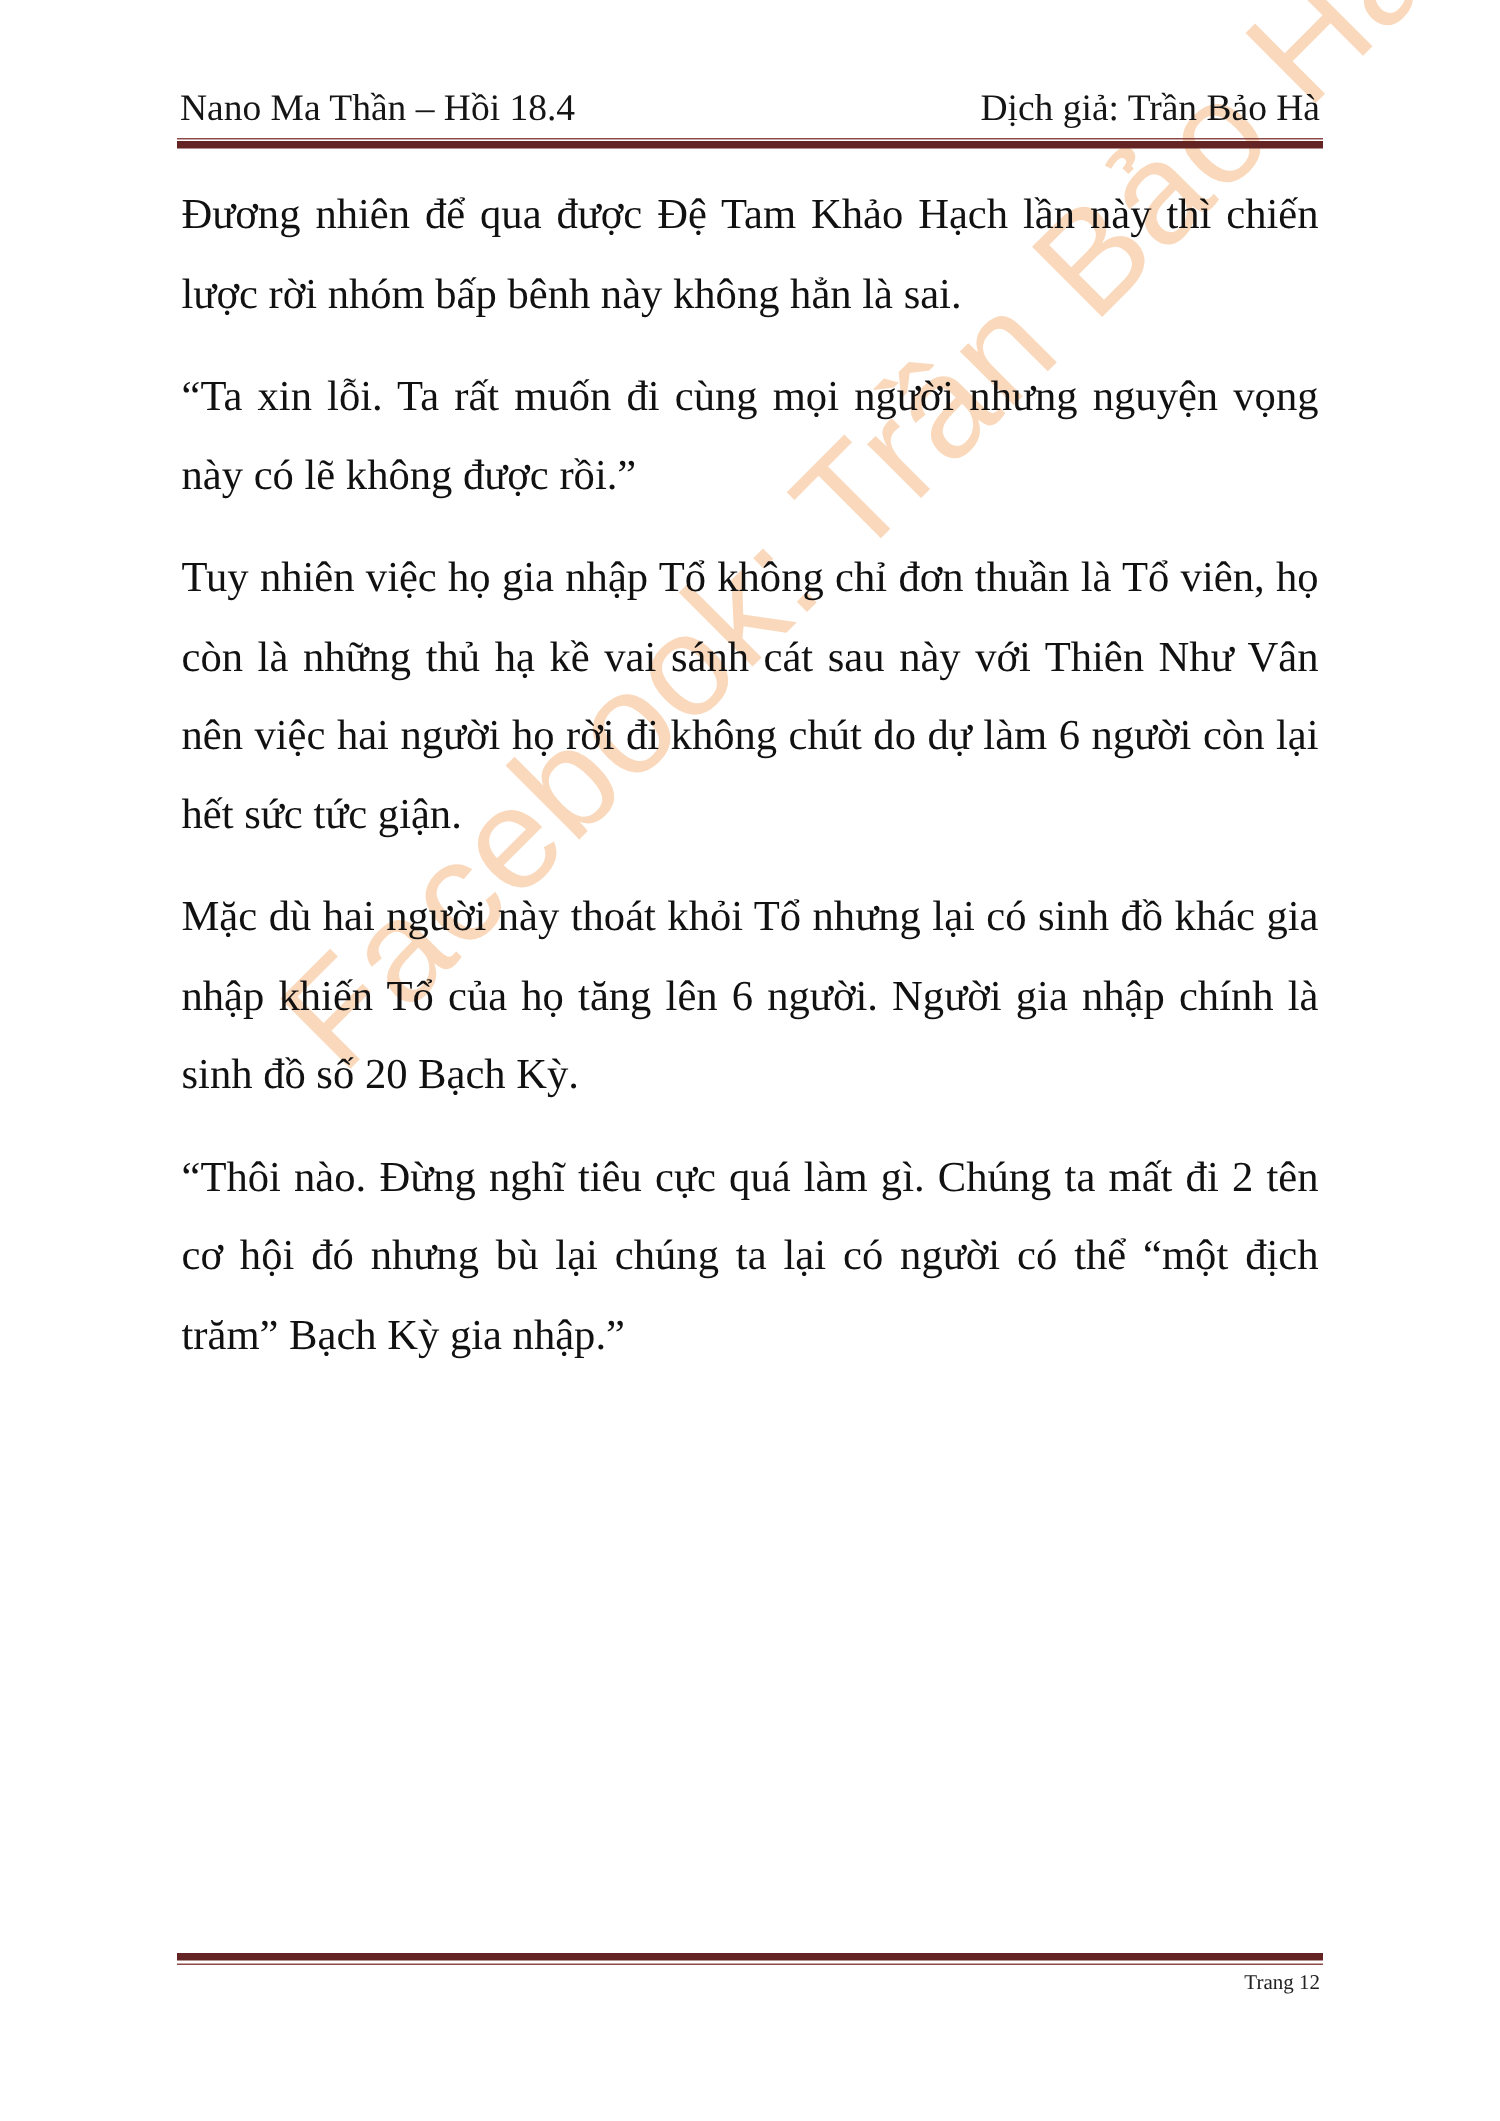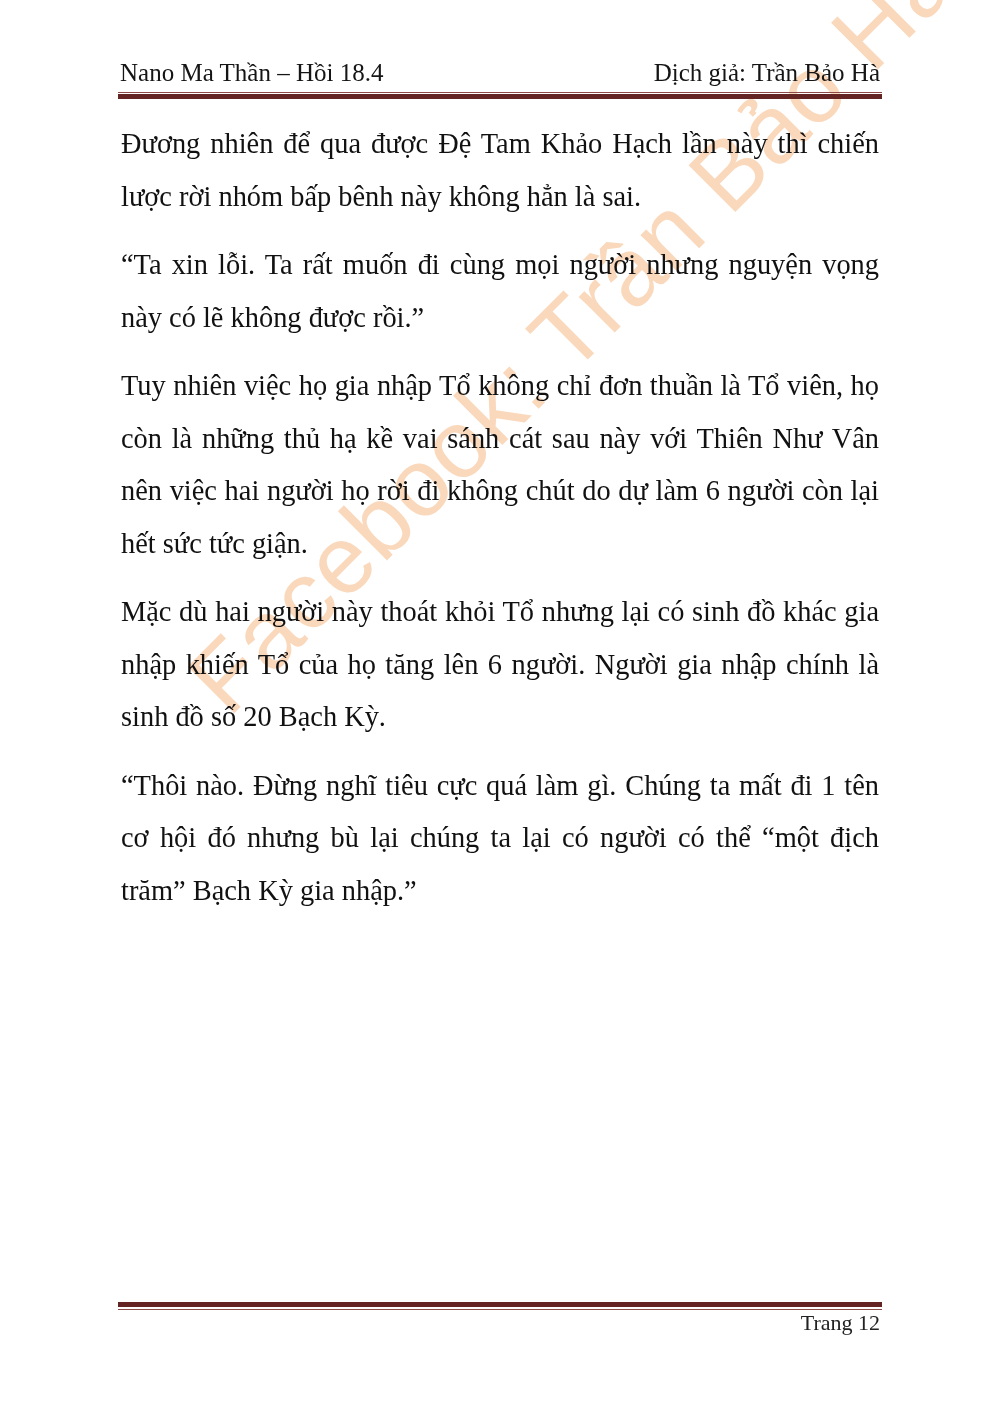--- a/index.html
+++ b/index.html
@@ -76,21 +76,21 @@
     .body-text p {
       margin: 0 0 16px 0;
     }
 
     .footer {
       position: absolute;
       left: 120px;
       top: 1312px;
       width: 760px;
       text-align: right;
-      font-size: 22px;
+      font-size: 14px;
       line-height: 22px;
       color: #222222;
     }
 
     .watermark {
       position: absolute;
       left: 170px;
       top: 660px;
       width: 900px;
       transform-origin: 0 0;
@@ -122,21 +122,21 @@
   <div class="rule rule-top">
     <div class="thin"></div>
     <div class="thick"></div>
   </div>
 
   <div class="body-text">
     <p>Đương nhiên để qua được Đệ Tam Khảo Hạch lần này thì chiến lược rời nhóm bấp bênh này không hẳn là sai.</p>
     <p>“Ta xin lỗi. Ta rất muốn đi cùng mọi người nhưng nguyện vọng này có lẽ không được rồi.”</p>
     <p>Tuy nhiên việc họ gia nhập Tổ không chỉ đơn thuần là Tổ viên, họ còn là những thủ hạ kề vai sánh cát sau này với Thiên Như Vân nên việc hai người họ rời đi không chút do dự làm 6 người còn lại hết sức tức giận.</p>
     <p>Mặc dù hai người này thoát khỏi Tổ nhưng lại có sinh đồ khác gia nhập khiến Tổ của họ tăng lên 6 người. Người gia nhập chính là sinh đồ số 20 Bạch Kỳ.</p>
-    <p>“Thôi nào. Đừng nghĩ tiêu cực quá làm gì. Chúng ta mất đi 1 tên cơ hội đó nhưng bù lại chúng ta lại có người có thể “một địch trăm” Bạch Kỳ gia nhập.”</p>
+    <p>“Thôi nào. Đừng nghĩ tiêu cực quá làm gì. Chúng ta mất đi 2 tên cơ hội đó nhưng bù lại chúng ta lại có người có thể “một địch trăm” Bạch Kỳ gia nhập.”</p>
   </div>
 
   <div class="rule rule-bottom">
     <div class="thick"></div>
     <div class="thin"></div>
   </div>
 
   <div class="footer">
     <span>Trang 12</span>
   </div>

